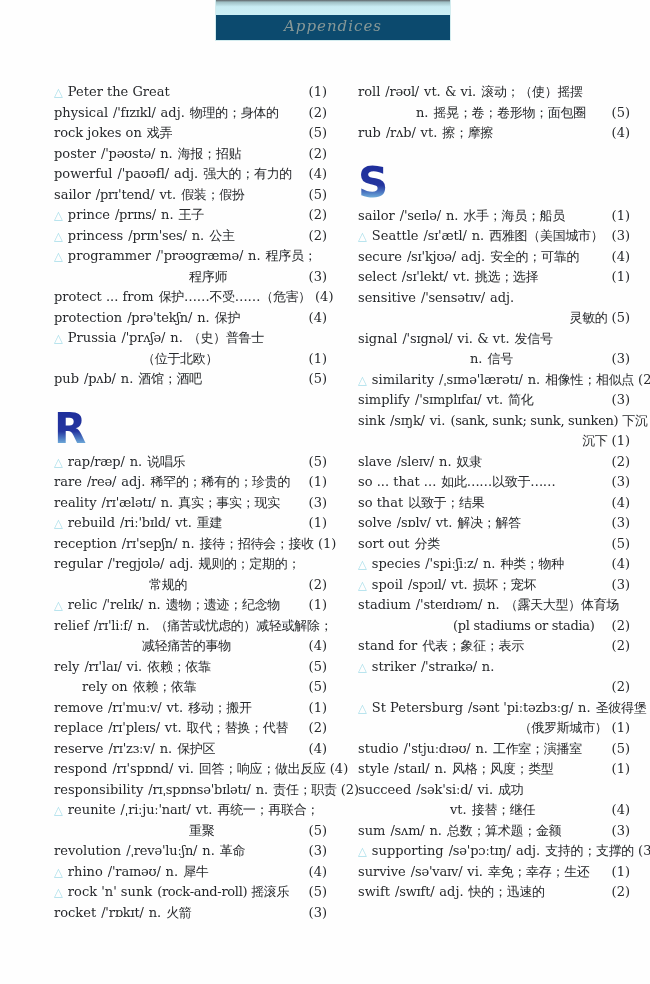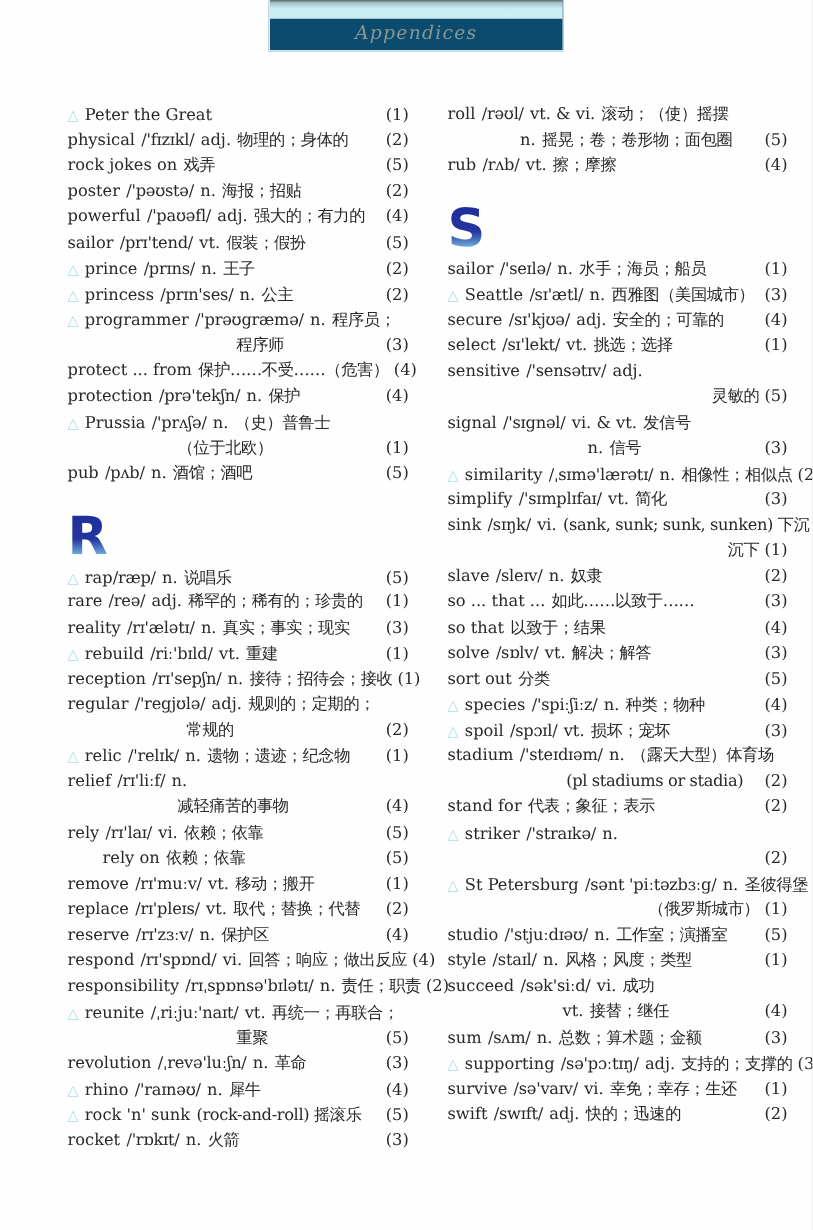--- a/index.html
+++ b/index.html
@@ -205,20 +205,21 @@
         <span class="word">relic</span>
         <span class="phon">/'relɪk/</span>
         <span class="pos">n.</span>
         <span class="def">遗物；遗迹；纪念物</span>
         <span class="num">(1)</span>
       </div>
       <div class="line entry">
         <span class="word">relief</span>
         <span class="phon">/rɪ'liːf/</span>
         <span class="pos">n.</span>
+        <span class="def">（痛苦或忧虑的）减轻或解除；</span>
       </div>
       <div class="line cont">
         <span class="spacer" style="width: 88px;"></span>
         <span class="def">减轻痛苦的事物</span>
         <span class="num">(4)</span>
       </div>
       <div class="line entry">
         <span class="word b">rely</span>
         <span class="phon">/rɪ'laɪ/</span>
         <span class="pos">vi.</span>

